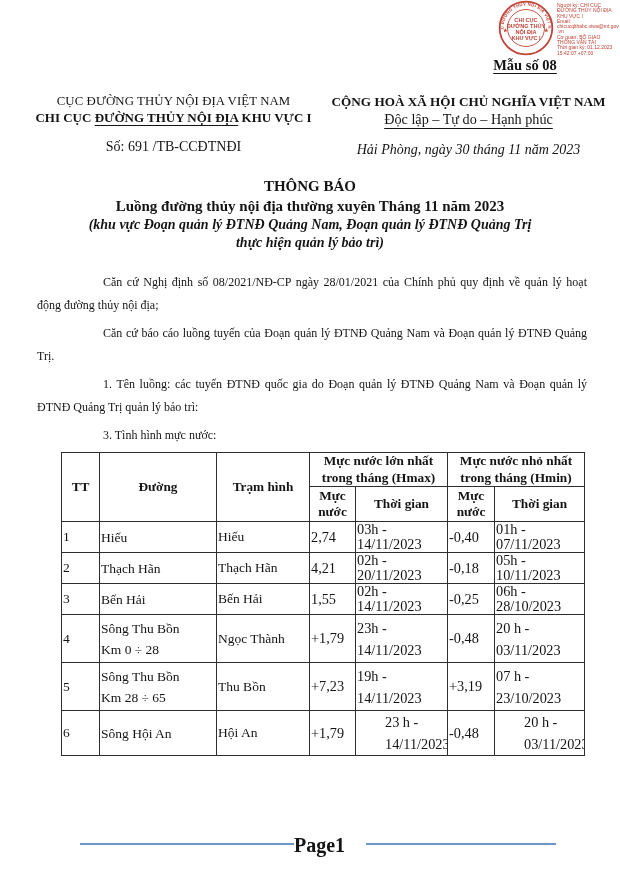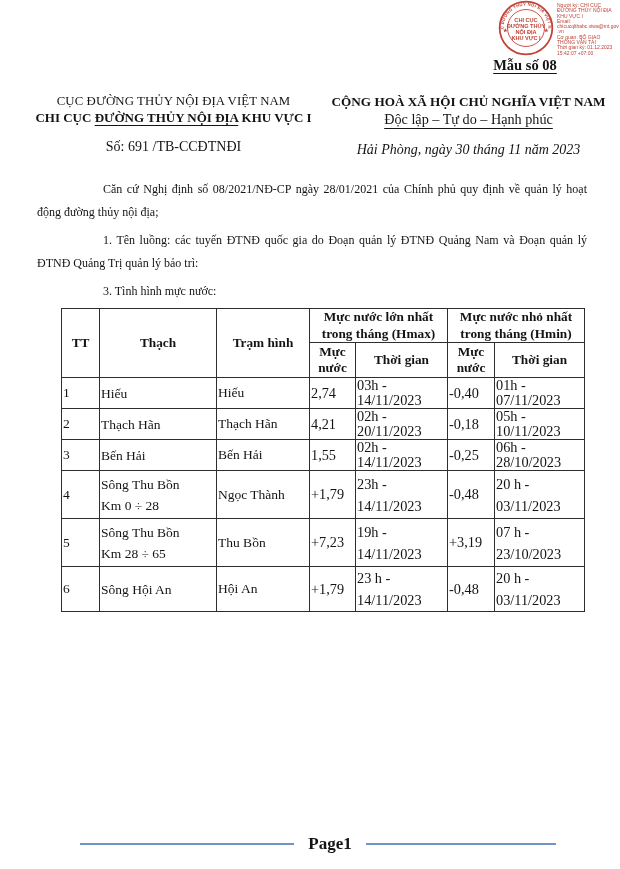--- a/index.html
+++ b/index.html
@@ -64,30 +64,30 @@
   table.levels th,table.levels td{
     border:1px solid #2e2e2e;
     vertical-align:middle;
     padding:0 1px;overflow:hidden;
   }
   table.levels th{font-size:13.3px;line-height:16.5px;font-weight:bold;}
   tr.hrow1{height:34px;} tr.hrow2{height:35px;}
   td.lvl,td.tcell{font-size:14.3px;}
   tr.r-sm{height:31px;} tr.r-sm .tl{display:block;line-height:15px;}
   tr.r-lg{height:48px;} tr.r-lg .tl{display:block;line-height:22px;}
-  tr.r-md{height:44px;} tr.r-md .tl{display:block;line-height:22px;}
+  tr.r-md{height:44px;} tr.r-md .tl{display:block;line-height:22px;padding-left:28px;}
   td .sl{display:block;line-height:17px;}
   tr.r-sm td .sl{line-height:15px;}
   tr.r-lg td .sl{line-height:21px;}
   
   .f-line{position:absolute;height:1.5px;background:#6f94c4;top:843px;}
   .f-line.left{left:80px;width:214px;}
   .f-line.right{left:366px;width:190px;}
-  .f-page{position:absolute;top:834px;left:294px;width:72px;text-align:center;
-    font-weight:bold;font-size:17px;}
+  .f-page{position:absolute;top:834px;left:294px;width:72px;text-align:left;
+    font-weight:bold;font-size:20px;}
 </style>
 </head>
 <body>
 
 <div class="page">
 
   <svg class="stamp" viewBox="0 0 100 100" aria-hidden="true">
     <circle class="ring-line" cx="50" cy="50" r="47"></circle>
     <circle class="ring-inner" cx="50" cy="50" r="33"></circle>
     <path id="arcTop" d="M 10 50 A 40 40 0 0 1 90 50" fill="none" stroke="none"></path>
@@ -121,41 +121,47 @@
       <div class="org2"><span>CHI CỤC </span><span class="u">ĐƯỜNG THỦY NỘI ĐỊA</span><span> KHU VỰC I</span></div>
       <div class="doc-num">Số: 691 /TB-CCĐTNĐI</div>
     </div>
     <div class="hdr-right">
       <div class="nat1">CỘNG HOÀ XÃ HỘI CHỦ NGHĨA VIỆT NAM</div>
       <div class="nat2">Độc lập – Tự do – Hạnh phúc</div>
       <div class="dateline">Hải Phòng, ngày 30 tháng 11 năm 2023</div>
     </div>
   </div>
 
+  <div class="title-block">
+    <div class="t1">THÔNG BÁO</div>
+    <div class="t2">Luồng đường thủy nội địa thường xuyên Tháng 11 năm 2023</div>
+    <div class="t3">(khu vực Đoạn quản lý ĐTNĐ Quảng Nam, Đoạn quản lý ĐTNĐ Quảng Trị thực hiện quản lý bảo trì)</div>
+  </div>
 
   <div class="content">
     <p>Căn cứ Nghị định số 08/2021/NĐ-CP ngày 28/01/2021 của Chính phủ quy định về quản lý hoạt động đường thủy nội địa;</p>
+    <p>Căn cứ báo cáo luồng tuyến của Đoạn quản lý ĐTNĐ Quảng Nam và Đoạn quản lý ĐTNĐ Quảng Trị.</p>
     <p>1. Tên luồng: các tuyến ĐTNĐ quốc gia do Đoạn quản lý ĐTNĐ Quảng Nam và Đoạn quản lý ĐTNĐ Quảng Trị quản lý bảo trì:</p>
     <p>3. Tình hình mực nước:</p>
   </div>
 
   <table class="levels">
     <colgroup>
       <col style="width:38px">
         <col style="width:117px">
         <col style="width:93px">
       <col style="width:46px">
         <col style="width:92px">
         <col style="width:47px">
         <col style="width:90px">
     </colgroup>
     <thead>
       <tr class="hrow1">
         <th rowspan="2">TT</th>
-        <th rowspan="2">Thạch</th>
+        <th rowspan="2">Đường</th>
         <th rowspan="2">Trạm hình</th>
         <th colspan="2">Mực nước lớn nhất trong tháng (Hmax)</th>
         <th colspan="2">Mực nước nhỏ nhất trong tháng (Hmin)</th>
       </tr>
       <tr class="hrow2">
         <th>Mực nước</th>
         <th>Thời gian</th>
         <th>Mực nước</th>
         <th>Thời gian</th>
       </tr>

